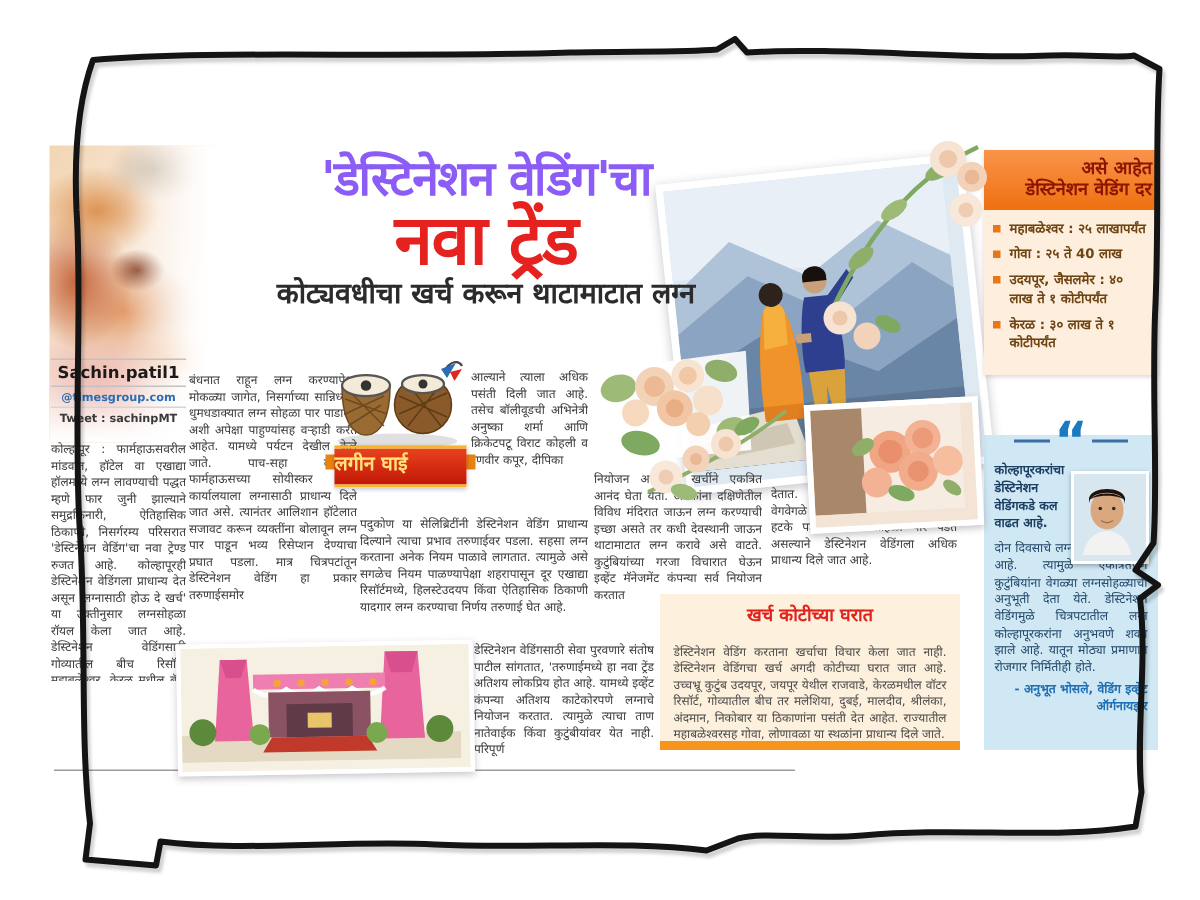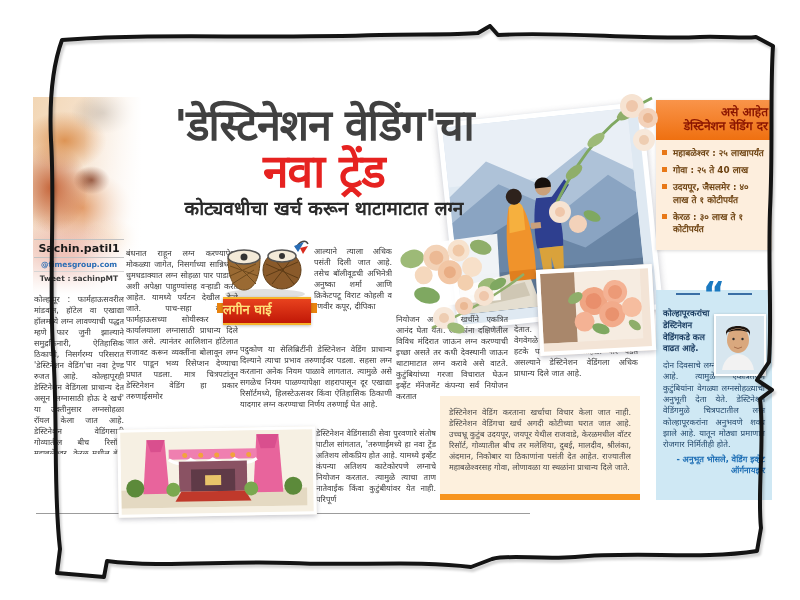--- a/index.html
+++ b/index.html
@@ -3,21 +3,21 @@
 <meta charset="utf-8">
 <style>
   html,body{margin:0;padding:0;background:#ffffff;}
   .stage{position:relative;width:800px;height:600px;background:#ffffff;overflow:hidden;
          font-family:"DejaVu Sans",sans-serif;}
   .abs{position:absolute;}
   .frame{position:absolute;left:0;top:0;z-index:40;pointer-events:none;
          filter:drop-shadow(2px 3px 1px rgba(0,0,0,0.18));}
   
   .headline{left:138px;top:102px;width:372px;text-align:center;z-index:3;}
-  .hl1{font-size:43px;line-height:1.08;font-weight:800;color:#404040;letter-spacing:-1px;}
+  .hl1{font-size:32px;line-height:1.08;font-weight:800;color:#8b5cf6;letter-spacing:-1px;}
   .hl2{font-size:46px;line-height:1.02;font-weight:800;color:#e62220;letter-spacing:-1px;}
   .hl3{font-size:19px;line-height:1.15;font-weight:700;color:#2b2b2b;margin-top:3px;}
   
   .byline{left:34px;top:239px;width:90px;z-index:3;text-align:center;}
   .by-name{font-size:11px;font-weight:800;color:#1a1a1a;border-top:1px solid #c2c2c2;
            border-bottom:1px solid #c2c2c2;padding:2px 0;}
   .by-mail{font-size:7.5px;font-weight:700;color:#2a6db5;padding:2px 0;border-bottom:1px solid #d5d5d5;}
   .by-tweet{font-size:7.5px;font-weight:700;color:#3a3a3a;padding:2px 0;}
   
   .col{font-size:8px;line-height:1.38;text-align:justify;color:#3b3b3b;overflow:hidden;z-index:2;}
@@ -190,21 +190,21 @@
 
   <div class="abs byline">
     <div class="by-name">Sachin.patil1</div>
     <div class="by-mail">@timesgroup.com</div>
     <div class="by-tweet">Tweet : sachinpMT</div>
   </div>
 
   <p class="abs col" style="left:34px;top:286px;width:90px;height:160px;">कोल्हापूर : फार्महाऊसवरील मांडवात, हॉटेल वा एखाद्या हॉलमध्ये लग्न लावण्याची पद्धत म्हणे फार जुनी झाल्याने समुद्रकिनारी, ऐतिहासिक ठिकाणी, निसर्गरम्य परिसरात 'डेस्टिनेशन वेडिंग'चा नवा ट्रेण्ड रुजत आहे. कोल्हापूरही डेस्टिनेशन वेडिंगला प्राधान्य देत असून 'लग्नासाठी होऊ दे खर्च' या उक्तीनुसार लग्नसोहळा रॉयल केला जात आहे. डेस्टिनेशन वेडिंगसाठी गोव्यातील बीच रिसॉर्ट, महाबळेश्वर, केरळ मधील बॅक वॉटर रिसॉर्टला पसंती मिळत आहे. वर्षाला कोल्हापुरात किमान ४० ते ५० डेस्टिनेशन वेडिंग पार पाडली जात आहेत. कोल्हापूरकरांना लग्नसोहळा रॉयल झाला पाहिजे, असे वाटते. फार्महाऊसवरील मांडवात किंवा शहरातील मंगल कार्यालयाच्या</p>
   <p class="abs col" style="left:126px;top:240px;width:112px;height:186px;">बंधनात राहून लग्न करण्यापेक्षा मोकळ्या जागेत, निसर्गाच्या सान्निध्यात धुमधडाक्यात लग्न सोहळा पार पाडावा, अशी अपेक्षा पाहुण्यांसह वऱ्हाडी करत आहेत. यामध्ये पर्यटन देखील केले जाते. पाच-सहा वर्षांपूर्वी फार्महाऊसच्या सोयीस्कर मंगल कार्यालयाला लग्नासाठी प्राधान्य दिले जात असे. त्यानंतर आलिशान हॉटेलात सजावट करून व्यक्तींना बोलावून लग्न पार पाडून भव्य रिसेप्शन देण्याचा प्रघात पडला. मात्र चित्रपटांतून डेस्टिनेशन वेडिंग हा प्रकार तरुणाईसमोर</p>
   <p class="abs col" style="left:314px;top:238px;width:78px;height:96px;">आल्याने त्याला अधिक पसंती दिली जात आहे. तसेच बॉलीवूडची अभिनेत्री अनुष्का शर्मा आणि क्रिकेटपटू विराट कोहली व रणवीर कपूर, दीपिका</p>
-  <p class="abs col" style="left:240px;top:336px;width:152px;height:80px;">पदुकोण या सेलिब्रिटींनी डेस्टिनेशन वेडिंग प्राधान्य दिल्याने त्याचा प्रभाव तरुणाईवर पडला. सहसा लग्न करताना अनेक नियम पाळावे लागतात. त्यामुळे असे सगळेच नियम पाळण्यापेक्षा शहरापासून दूर एखाद्या रिसॉर्टमध्ये, हिलस्टेऊसवर किंवा ऐतिहासिक ठिकाणी यादगार लग्न करण्याचा निर्णय तरुणाई घेत आहे.</p>
+  <p class="abs col" style="left:240px;top:336px;width:152px;height:80px;">पदुकोण या सेलिब्रिटींनी डेस्टिनेशन वेडिंग प्राधान्य दिल्याने त्याचा प्रभाव तरुणाईवर पडला. सहसा लग्न करताना अनेक नियम पाळावे लागतात. त्यामुळे असे सगळेच नियम पाळण्यापेक्षा शहरापासून दूर एखाद्या रिसॉर्टमध्ये, हिलस्टेउदयप किंवा ऐतिहासिक ठिकाणी यादगार लग्न करण्याचा निर्णय तरुणाई घेत आहे.</p>
   <p class="abs col" style="left:316px;top:420px;width:120px;height:90px;">डेस्टिनेशन वेडिंगसाठी सेवा पुरवणारे संतोष पाटील सांगतात, 'तरुणाईमध्ये हा नवा ट्रेंड अतिशय लोकप्रिय होत आहे. यामध्ये इव्हेंट कंपन्या अतिशय काटेकोरपणे लग्नाचे नियोजन करतात. त्यामुळे त्याचा ताण नातेवाईक किंवा कुटुंबीयांवर येत नाही. परिपूर्ण</p>
   <p class="abs col" style="left:396px;top:306px;width:112px;height:88px;">नियोजन असल्याने खर्चीने एकत्रित आनंद घेता येतो. अनेकांना दक्षिणेतील विविध मंदिरात जाऊन लग्न करण्याची इच्छा असते तर कधी देवस्थानी जाऊन थाटामाटात लग्न करावे असे वाटते. कुटुंबियांच्या गरजा विचारात घेऊन इव्हेंट मॅनेजमेंट कंपन्या सर्व नियोजन करतात</p>
   <p class="abs col" style="left:514px;top:316px;width:124px;height:78px;">देतात. प्रत्येकाच्या आर्थिक स्थितीनुसार वेगवेगळे प्लॅन दिले जातात. नव्या आणि हटके पद्धतीने लग्न सोहळा पार पडत असल्याने डेस्टिनेशन वेडिंगला अधिक प्राधान्य दिले जात आहे.</p>
 
   <div class="abs drums">
     <svg width="90" height="68" viewBox="0 0 90 68">
       <ellipse cx="45" cy="62" rx="40" ry="5" fill="rgba(0,0,0,0.12)"></ellipse>
       <path d="M8,26 C8,46 14,58 24,58 C34,58 40,46 40,26 Z" fill="#9a6a33" stroke="#6e4a1e" stroke-width="1"></path>
       <path d="M10,34 L38,44 M10,44 L36,32 M12,52 L34,38 M14,30 L36,52" stroke="#6e4a1e" stroke-width="1"></path>
       <ellipse cx="24" cy="25" rx="16" ry="7" fill="#f3ead8" stroke="#555" stroke-width="1.5"></ellipse>
@@ -290,20 +290,21 @@
           <circle cx="26.5" cy="23" r="1.2" fill="#2b2b2b"></circle>
         <path d="M18,31 q4,3 8,0" stroke="#a86f4c" stroke-width="1" fill="none"></path>
       </svg>
     </div>
     <p class="q-lead">कोल्हापूरकरांचा डेस्टिनेशन वेडिंगकडे कल वाढत आहे.</p>
     <p class="q-body">दोन दिवसाचे लग्न घाट पाडले जात आहे. त्यामुळे एकत्रितपणे कुटुंबियांना वेगळ्या लग्नसोहळ्याची अनुभूती देता येते. डेस्टिनेशन वेडिंगमुळे चित्रपटातील लग्न कोल्हापूरकरांना अनुभवणे शक्य झाले आहे. यातून मोठ्या प्रमाणात रोजगार निर्मितीही होते.</p>
     <p class="q-attr">- अनुभूत भोसले, वेडिंग इव्हेंट ऑर्गनायझर</p>
   </div>
 
   <div class="abs expense">
+    <div class="exp-title">खर्च कोटीच्या घरात</div>
     <p class="exp-body">डेस्टिनेशन वेडिंग करताना खर्चाचा विचार केला जात नाही. डेस्टिनेशन वेडिंगचा खर्च अगदी कोटीच्या घरात जात आहे. उच्चभ्रू कुटुंब उदयपूर, जयपूर येथील राजवाडे, केरळमधील वॉटर रिसॉर्ट, गोव्यातील बीच तर मलेशिया, दुबई, मालदीव, श्रीलंका, अंदमान, निकोबार या ठिकाणांना पसंती देत आहेत. राज्यातील महाबळेश्वरसह गोवा, लोणावळा या स्थळांना प्राधान्य दिले जाते.</p>
     <div class="exp-bar"></div>
   </div>
 
   <div class="abs bottom-rule"></div>
 
   <svg class="frame" width="800" height="600" viewBox="0 0 800 600">
     <path d="M62,40
       C140,33 260,39 380,35
       C420,34 455,35 478,33

